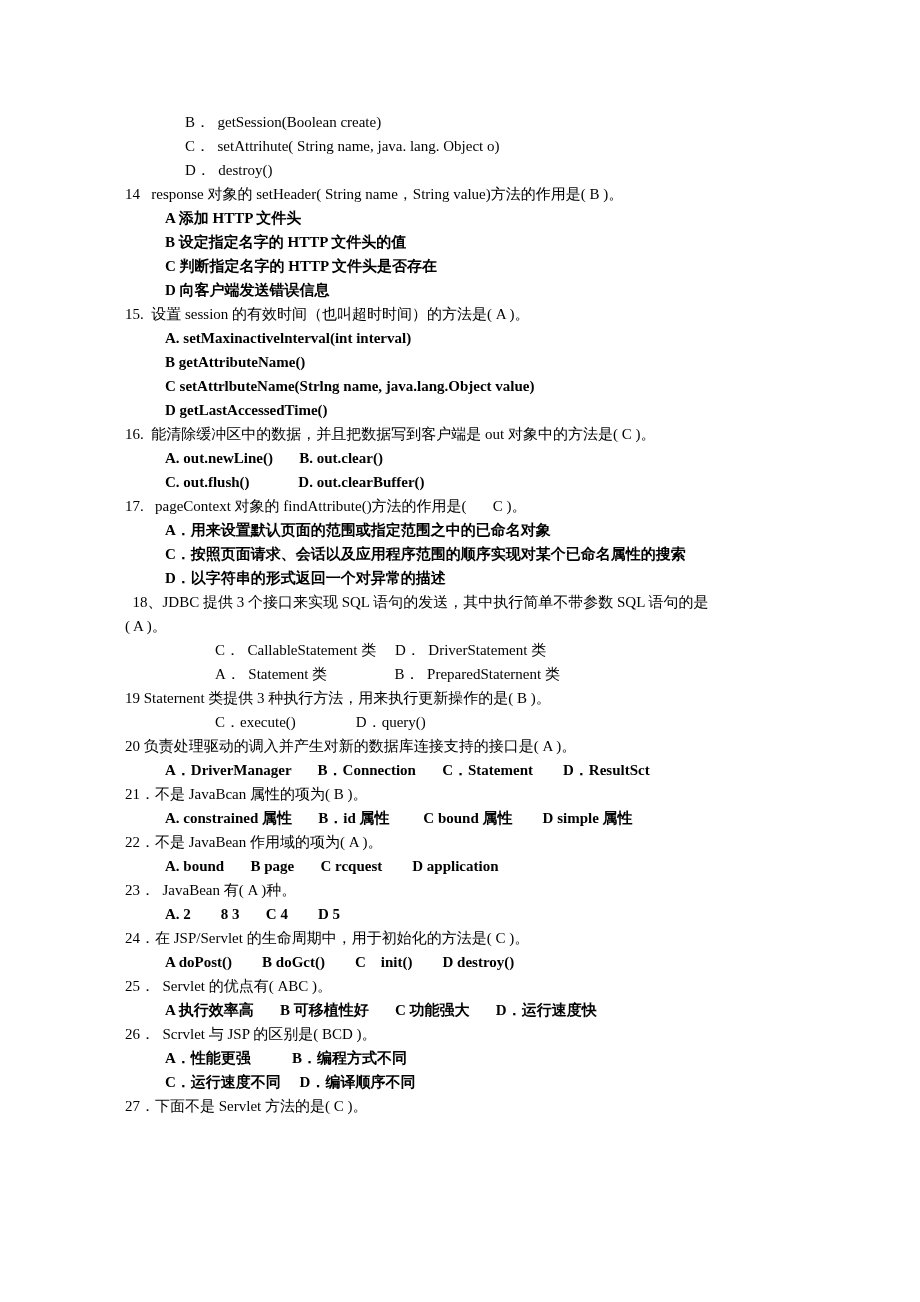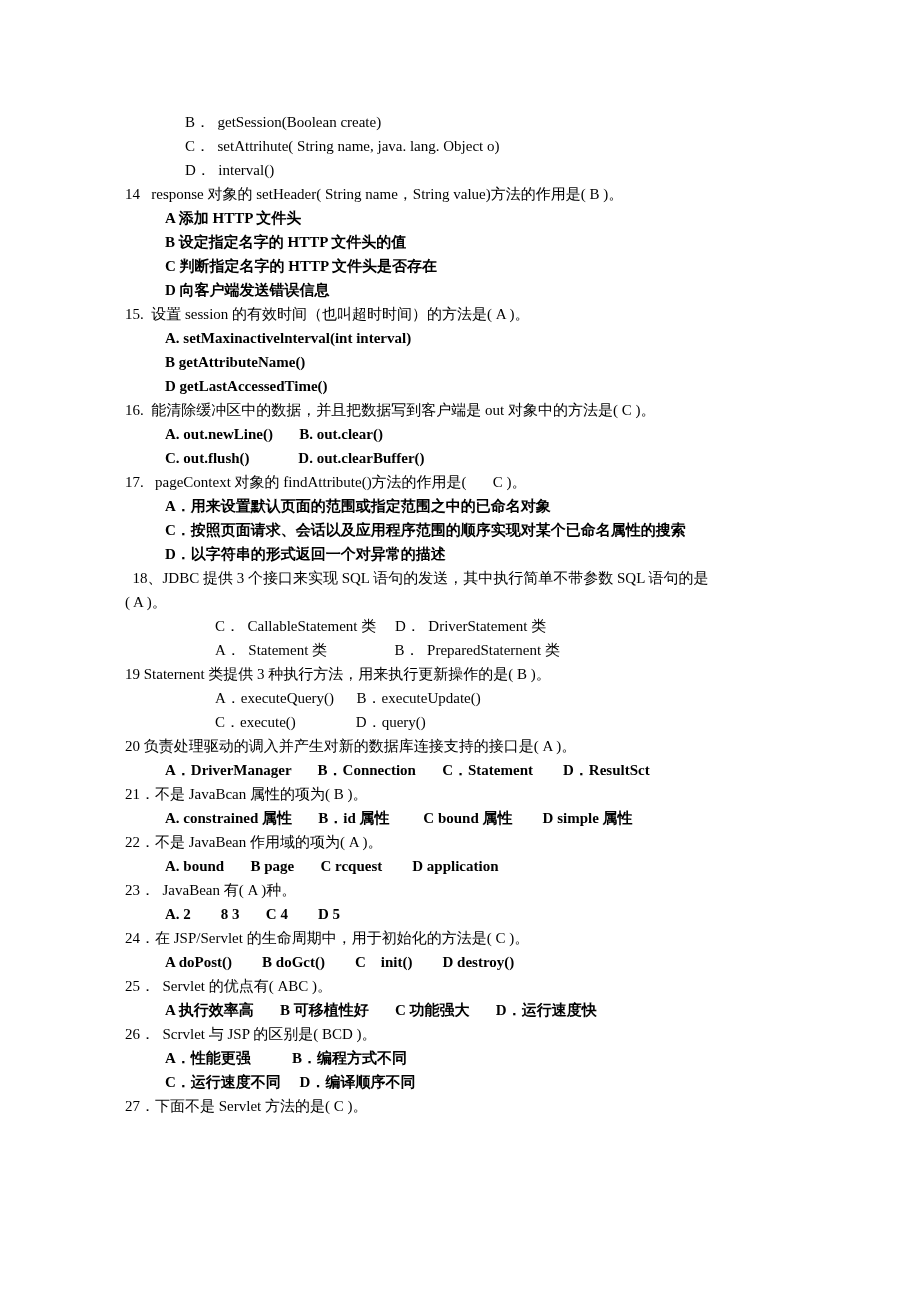--- a/index.html
+++ b/index.html
@@ -23,43 +23,43 @@
   .in1 { padding-left: 60px; }
   .in2 { padding-left: 40px; font-weight: bold; }
   .in3 { padding-left: 90px; }
 </style>
 </head>
 <body>
 
 <div class="page" id="page">
     <div class="line in1">B．  getSession(Boolean create)</div>
     <div class="line in1">C．  setAttrihute( String name, java. lang. Object o)</div>
-    <div class="line in1">D．  interval()</div>
+    <div class="line in1">D．  destroy()</div>
     <div class="line ">14   response 对象的 setHeader( String name，String value)方法的作用是( B )。</div>
     <div class="line in2">A 添加 HTTP 文件头</div>
     <div class="line in2">B 设定指定名字的 HTTP 文件头的值</div>
     <div class="line in2">C 判断指定名字的 HTTP 文件头是否存在</div>
     <div class="line in2">D 向客户端发送错误信息</div>
     <div class="line ">15.  设置 session 的有效时间（也叫超时时间）的方法是( A )。</div>
     <div class="line in2">A. setMaxinactivelnterval(int interval)</div>
     <div class="line in2">B getAttributeName()</div>
+    <div class="line in2">C setAttrlbuteName(Strlng name, java.lang.Object value)</div>
     <div class="line in2">D getLastAccessedTime()</div>
     <div class="line ">16.  能清除缓冲区中的数据，并且把数据写到客户端是 out 对象中的方法是( C )。</div>
     <div class="line in2">A. out.newLine()       B. out.clear()</div>
     <div class="line in2">C. out.flush()             D. out.clearBuffer()</div>
     <div class="line ">17.   pageContext 对象的 findAttribute()方法的作用是(       C )。</div>
     <div class="line in2">A．用来设置默认页面的范围或指定范围之中的已命名对象</div>
     <div class="line in2">C．按照页面请求、会话以及应用程序范围的顺序实现对某个已命名属性的搜索</div>
     <div class="line in2">D．以字符串的形式返回一个对异常的描述</div>
     <div class="line ">  18、JDBC 提供 3 个接口来实现 SQL 语句的发送，其中执行简单不带参数 SQL 语句的是</div>
     <div class="line ">( A )。</div>
     <div class="line in3">C．  CallableStatement 类     D．  DriverStatement 类</div>
     <div class="line in3">A．  Statement 类                  B．  PreparedStaternent 类</div>
     <div class="line ">19 Staternent 类提供 3 种执行方法，用来执行更新操作的是( B )。</div>
-    <div class="line in3">A．executeQuery()      B．executeUpdate()</div>
     <div class="line in3">C．execute()                D．query()</div>
     <div class="line ">20 负责处理驱动的调入并产生对新的数据库连接支持的接口是( A )。</div>
     <div class="line in2">A．DriverManager       B．Connection       C．Statement        D．ResultSct</div>
     <div class="line ">21．不是 JavaBcan 属性的项为( B )。</div>
     <div class="line in2">A. constrained 属性       B．id 属性         C bound 属性        D simple 属性</div>
     <div class="line ">22．不是 JavaBean 作用域的项为( A )。</div>
     <div class="line in2">A. bound       B page       C rcquest        D application</div>
     <div class="line ">23．  JavaBean 有( A )种。</div>
     <div class="line in2">A. 2        8 3       C 4        D 5</div>
     <div class="line ">24．在 JSP/Servlet 的生命周期中，用于初始化的方法是( C )。</div>

